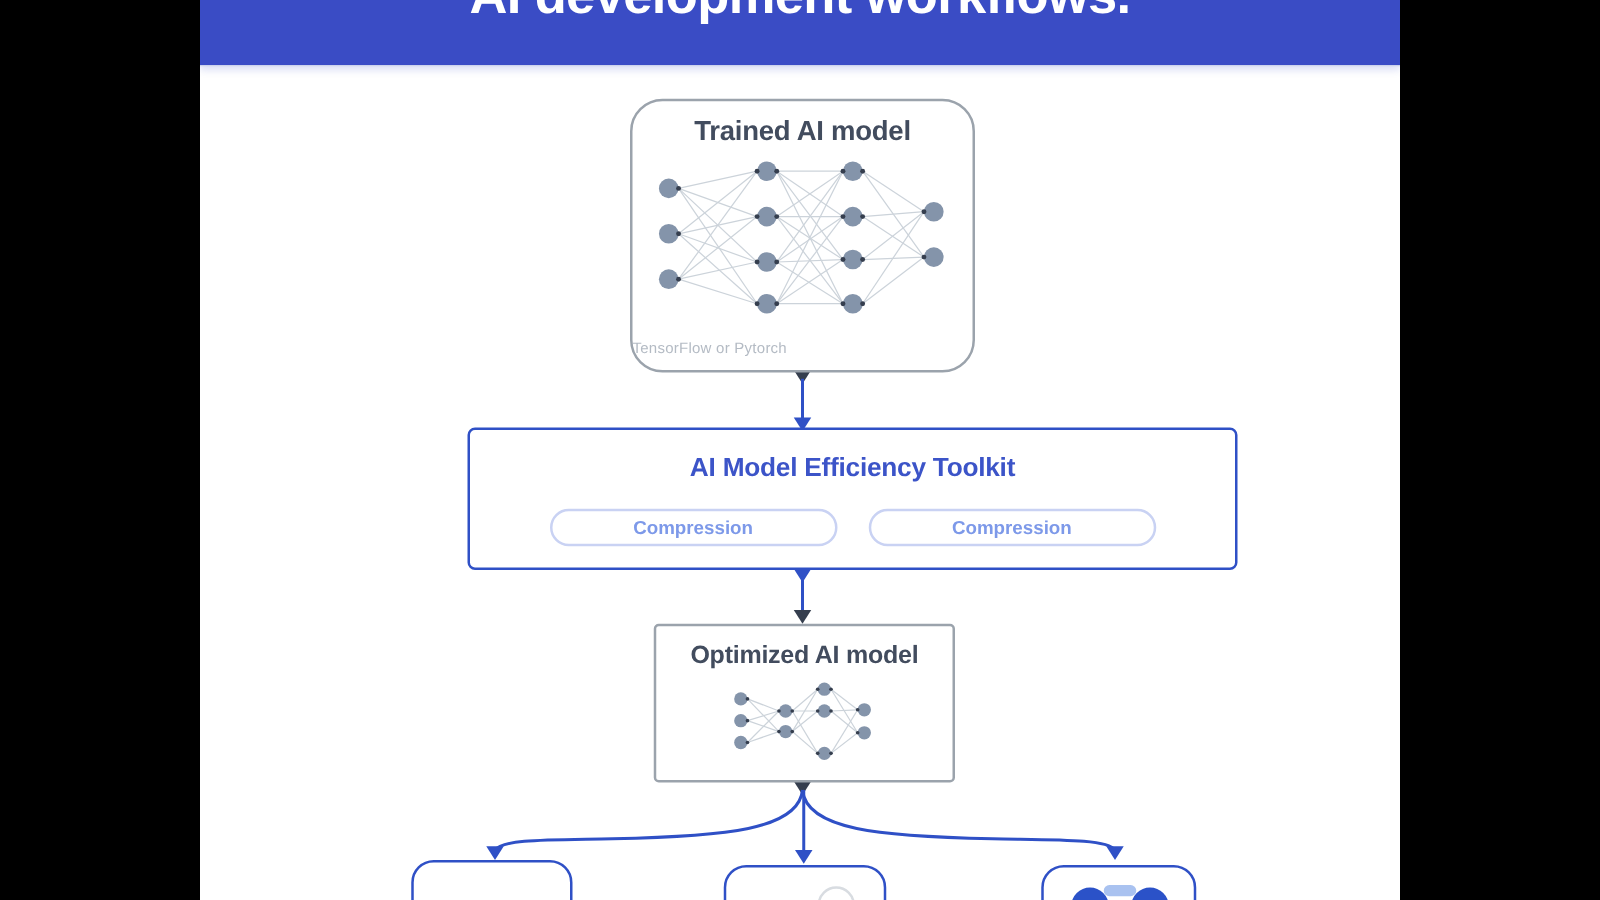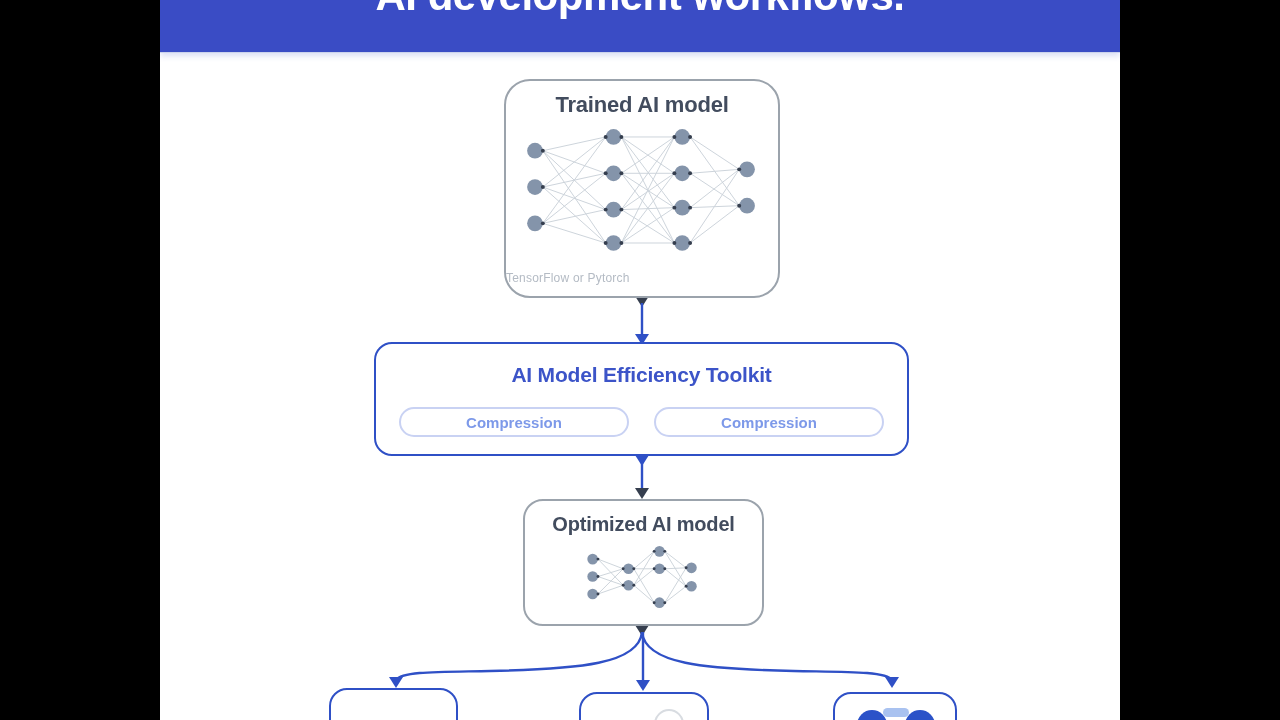--- a/index.html
+++ b/index.html
@@ -19,22 +19,22 @@
   .header h1 { position:absolute; top:-28px; left:0; width:100%;
                text-align:center; color:#fff; font-size:42px; font-weight:700;
                letter-spacing:-0.5px; white-space:nowrap; }
 
   
   .node-box { position:absolute; background:#fff; }
   .gray-box { border:2px solid var(--gray-border); }
   .blue-box { border:2px solid var(--accent-blue); }
 
   .box-trained   { left:344px; top:79px;  width:276px; height:219px; border-radius:26px; }
-  .box-toolkit   { left:214px; top:342px; width:535px; height:114px; border-radius:18px; }
-  .box-optimized { left:363px; top:499px; width:241px; height:127px; border-radius:20px; }
+  .box-toolkit   { left:214px; top:342px; width:616px; height:114px; border-radius:6px; }
+  .box-optimized { left:363px; top:499px; width:241px; height:127px; border-radius:4px; }
 
   .box-title { text-align:center; font-weight:700; color:var(--dark-text);
                letter-spacing:-0.2px; }
   .box-trained .box-title   { margin-top:11px; font-size:22px; }
   .box-optimized .box-title { margin-top:12px; font-size:20px; }
   .box-toolkit .box-title   { margin-top:19px; font-size:21px; color:var(--toolkit-blue); }
 
   .caption { position:absolute; bottom:11px; left:0; width:100%; 
              font-size:12px; color:var(--muted-text); letter-spacing:0.2px; }
 

